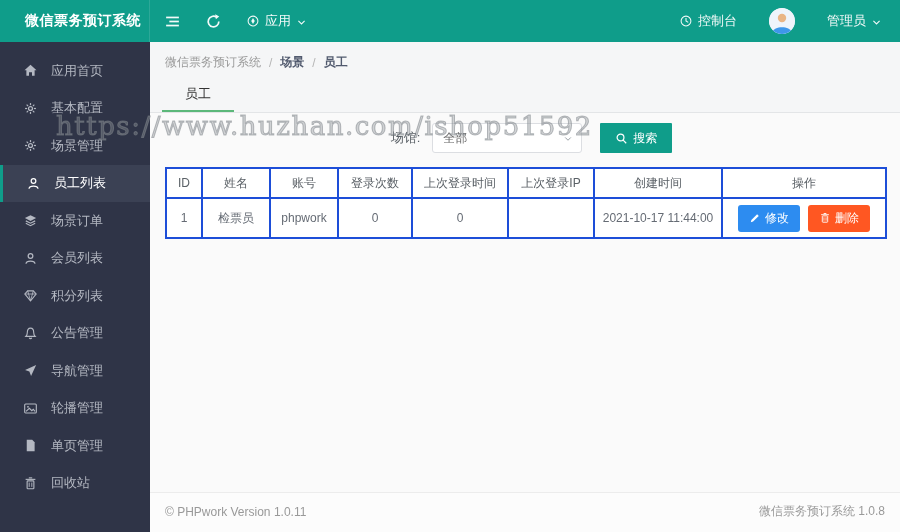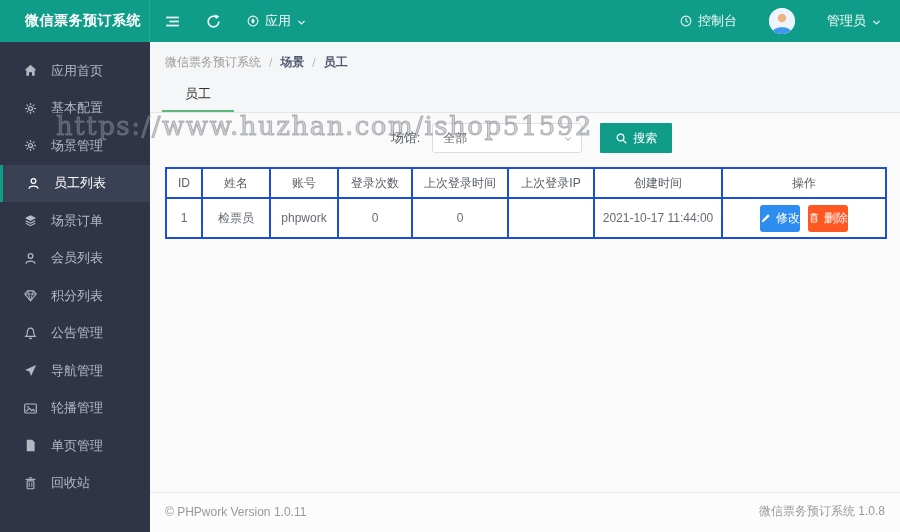--- a/index.html
+++ b/index.html
@@ -51,21 +51,21 @@
   .btn-search { margin-left:10px; height:30px; padding:0 15px; background:var(--primary,#0f9d8a); border:none; border-radius:1px; color:#fff; font-size:12px; display:inline-flex; align-items:center; gap:5px; cursor:pointer; font-family:inherit; }
   .btn-search .mini { width:13px; height:13px; display:inline-flex; }
   .btn-search .mini svg { width:100%; height:100%; }
 
   
   table.grid { margin:14px 15px 0; border-collapse:collapse; background:#fff; table-layout:fixed; width:720px; }
   table.grid th, table.grid td { border:2px solid #1d4ed8; font-size:12px; text-align:center; }
   table.grid th { height:30px; color:#5a6066; font-weight:normal; background:#fff; }
   table.grid td { height:40px; color:#656b74; }
   .ops { white-space:nowrap; }
-  .btn { display:inline-flex; align-items:center; gap:4px; border:none; border-radius:3px; color:#fff; font-size:12px; padding:5px 0; cursor:pointer; font-family:inherit; }
+  .btn { display:inline-flex; align-items:center; gap:4px; border:none; border-radius:3px; color:#fff; font-size:12px; padding:5px 11px; cursor:pointer; font-family:inherit; }
   .btn.edit { background:var(--edit,#2d8cf0); margin-right:8px; }
   .btn.del { background:var(--del,#ff5722); }
   .btn .bic { width:12px; height:12px; display:inline-flex; }
   .btn .bic svg { width:100%; height:100%; }
 
   
   footer.pagefoot { margin-top:auto; border-top:1px solid #ececec; display:flex; justify-content:space-between; align-items:center; padding:10px 15px 12px; font-size:12px; color:#999; background:#fcfcfc; }
 
   
   .watermark { position:absolute; left:56px; top:111px; z-index:60; pointer-events:none; white-space:nowrap;

